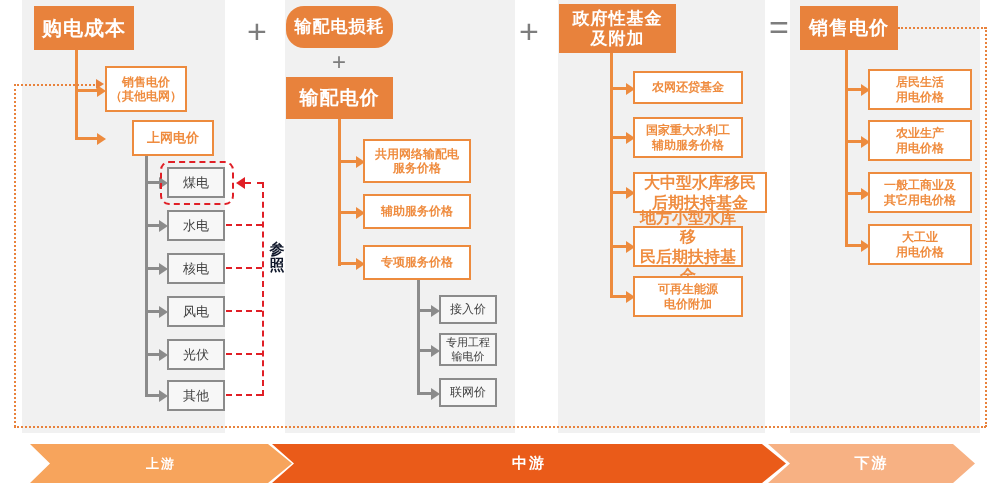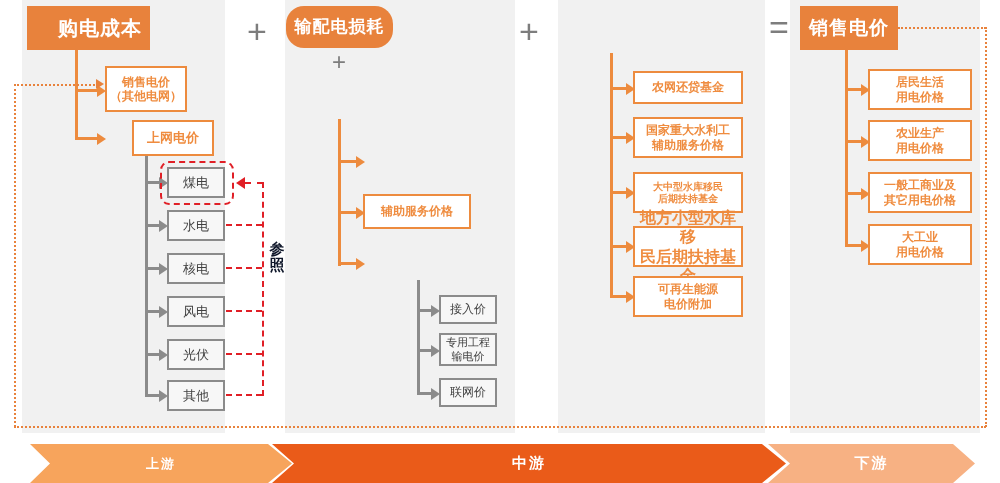--- a/index.html
+++ b/index.html
@@ -153,21 +153,21 @@
 
   <div class="panel" style="left:22px;top:0;width:203px;height:433px;"></div>
   <div class="panel" style="left:285px;top:0;width:230px;height:433px;"></div>
   <div class="panel" style="left:558px;top:0;width:207px;height:433px;"></div>
   <div class="panel" style="left:790px;top:0;width:190px;height:433px;"></div>
 
   <div class="op" style="left:240px;top:14px;width:34px;font-size:34px;">+</div>
   <div class="op" style="left:512px;top:14px;width:34px;font-size:34px;">+</div>
   <div class="op" style="left:762px;top:10px;width:34px;font-size:34px;">=</div>
 
-  <div class="hdr" style="left:27px;top:6px;width:100px;height:44px;font-size:20px;padding-left:23px;">购电成本</div>
+  <div class="hdr" style="left:34px;top:6px;width:100px;height:44px;font-size:20px;">购电成本</div>
 
   <div class="ln" style="left:75px;top:50px;width:3px;height:90px;"></div>
   <div class="ln" style="left:75px;top:89px;width:24px;height:3px;"></div>
   <div class="arrowhead" style="left:97px;top:84.5px;"></div>
   <div class="ln" style="left:75px;top:137px;width:24px;height:3px;"></div>
   <div class="arrowhead" style="left:97px;top:132.5px;"></div>
 
   <div class="obox" style="left:105px;top:66px;width:82px;height:46px;font-size:12px;white-space:pre-line;">销售电价
 （其他电网）</div>
   <div class="obox" style="left:105px;top:120px;width:82px;height:36px;font-size:13px;white-space:pre-line;margin-left:27px;">上网电价</div>
@@ -204,63 +204,69 @@
   <div class="rdash h" style="left:226px;top:267px;width:36px;height:0;"></div>
   <div class="rdash h" style="left:226px;top:310px;width:36px;height:0;"></div>
   <div class="rdash h" style="left:226px;top:353px;width:36px;height:0;"></div>
   <div class="rdash h" style="left:226px;top:394px;width:36px;height:0;"></div>
   <div class="rdash h" style="left:245px;top:182px;width:18px;height:0;"></div>
   <div class="redarrow" style="left:236px;top:177px;"></div>
   <div class="reflabel" style="left:268px;top:241px;width:18px;font-size:15px;">参照</div>
 
   <div class="hdr" style="left:286px;top:6px;width:107px;height:42px;font-size:17px;border-radius:18px;">输配电损耗</div>
   <div class="op" style="left:322px;top:50px;width:34px;font-size:24px;">+</div>
+  <div class="hdr" style="left:286px;top:77px;width:107px;height:42px;font-size:19px;">输配电价</div>
 
   <div class="ln" style="left:338px;top:119px;width:3px;height:147px;"></div>
 
   <div class="ln" style="left:338px;top:160px;width:20px;height:3px;"></div>
   <div class="arrowhead" style="left:356px;top:155.5px;"></div>
+  <div class="obox" style="left:363px;top:139px;width:108px;height:44px;font-size:12px;white-space:pre-line;">共用网络输配电
+服务价格</div>
 
   <div class="ln" style="left:338px;top:211px;width:20px;height:3px;"></div>
   <div class="arrowhead" style="left:356px;top:206.5px;"></div>
   <div class="obox" style="left:363px;top:194px;width:108px;height:35px;font-size:12px;white-space:pre-line;">辅助服务价格</div>
 
   <div class="ln" style="left:338px;top:262px;width:20px;height:3px;"></div>
   <div class="arrowhead" style="left:356px;top:257.5px;"></div>
+  <div class="obox" style="left:363px;top:245px;width:108px;height:35px;font-size:12px;white-space:pre-line;">专项服务价格</div>
 
   <div class="ln gray" style="left:417px;top:280px;width:3px;height:113px;"></div>
 
   <div class="ln gray" style="left:417px;top:309px;width:16px;height:3px;"></div>
   <div class="arrowhead gray" style="left:431px;top:304.5px;"></div>
   <div class="gbox" style="left:439px;top:295px;width:58px;height:29px;font-size:12px;">接入价</div>
 
   <div class="ln gray" style="left:417px;top:349px;width:16px;height:3px;"></div>
   <div class="arrowhead gray" style="left:431px;top:344.5px;"></div>
   <div class="gbox" style="left:439px;top:333px;width:58px;height:33px;font-size:11px;white-space:pre-line;">专用工程
 输电价</div>
 
   <div class="ln gray" style="left:417px;top:392px;width:16px;height:3px;"></div>
   <div class="arrowhead gray" style="left:431px;top:387.5px;"></div>
   <div class="gbox" style="left:439px;top:378px;width:58px;height:29px;font-size:12px;">联网价</div>
 
+  <div class="hdr" style="left:559px;top:4px;width:117px;height:49px;font-size:17px;white-space:pre-line;">政府性基金
+及附加</div>
 
   <div class="ln" style="left:610px;top:53px;width:3px;height:242px;"></div>
 
   <div class="ln" style="left:610px;top:87px;width:18px;height:3px;"></div>
   <div class="arrowhead" style="left:626px;top:82.5px;"></div>
   <div class="obox" style="left:633px;top:71px;width:110px;height:33px;font-size:12px;white-space:pre-line;">农网还贷基金</div>
 
   <div class="ln" style="left:610px;top:136px;width:18px;height:3px;"></div>
   <div class="arrowhead" style="left:626px;top:131.5px;"></div>
   <div class="obox" style="left:633px;top:117px;width:110px;height:41px;font-size:12px;white-space:pre-line;">国家重大水利工
 辅助服务价格</div>
 
   <div class="ln" style="left:610px;top:191px;width:18px;height:3px;"></div>
   <div class="arrowhead" style="left:626px;top:186.5px;"></div>
-  <div class="obox" style="left:633px;top:172px;width:110px;height:41px;font-size:10px;white-space:pre-line;">大中型水库移民
+  <div class="obox" style="left:633px;top:172px;width:134px;height:41px;font-size:16px;white-space:pre-line;">大中型水库移民
 后期扶持基金</div>
 
   <div class="ln" style="left:610px;top:245px;width:18px;height:3px;"></div>
   <div class="arrowhead" style="left:626px;top:240.5px;"></div>
   <div class="obox" style="left:633px;top:226px;width:110px;height:41px;font-size:16px;white-space:pre-line;">地方小型水库移
 民后期扶持基金</div>
 
   <div class="ln" style="left:610px;top:295px;width:18px;height:3px;"></div>
   <div class="arrowhead" style="left:626px;top:290.5px;"></div>
   <div class="obox" style="left:633px;top:276px;width:110px;height:41px;font-size:12px;white-space:pre-line;">可再生能源

